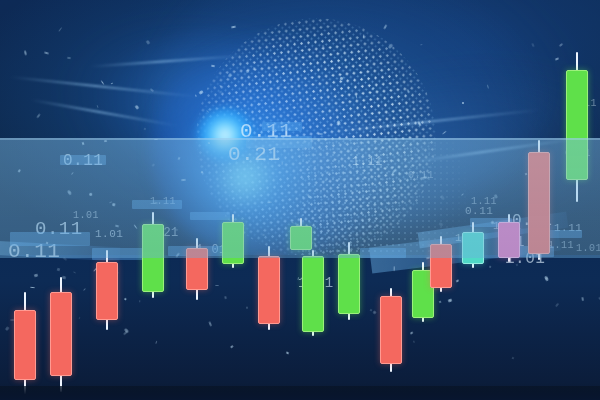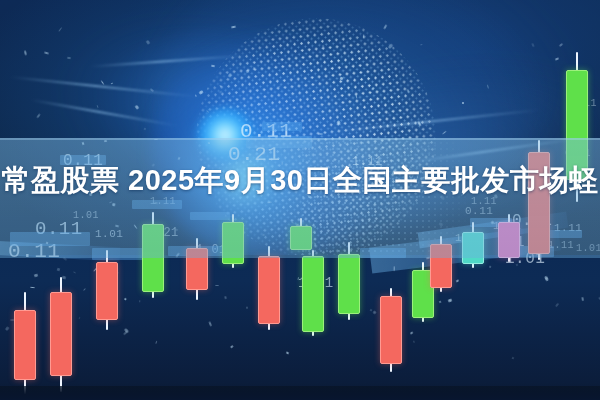--- a/index.html
+++ b/index.html
@@ -487,17 +487,16 @@
         <div class="wick" style="top: 0px; height: 150px;"></div>
         <div class="body" style="top: 18px; height: 108px;"></div>
       </div>
     </div>
 
   <div class="title-band">
     <div class="band-sheen"></div>
   </div>
 
   <div class="title-wrap">
-    <div class="title-line">常盈股票 2025年9月30日全国主要批发市场蛏</div>
   </div>
 
   <div class="bottom-strip"></div>
 </div>
 
 </body></html>

